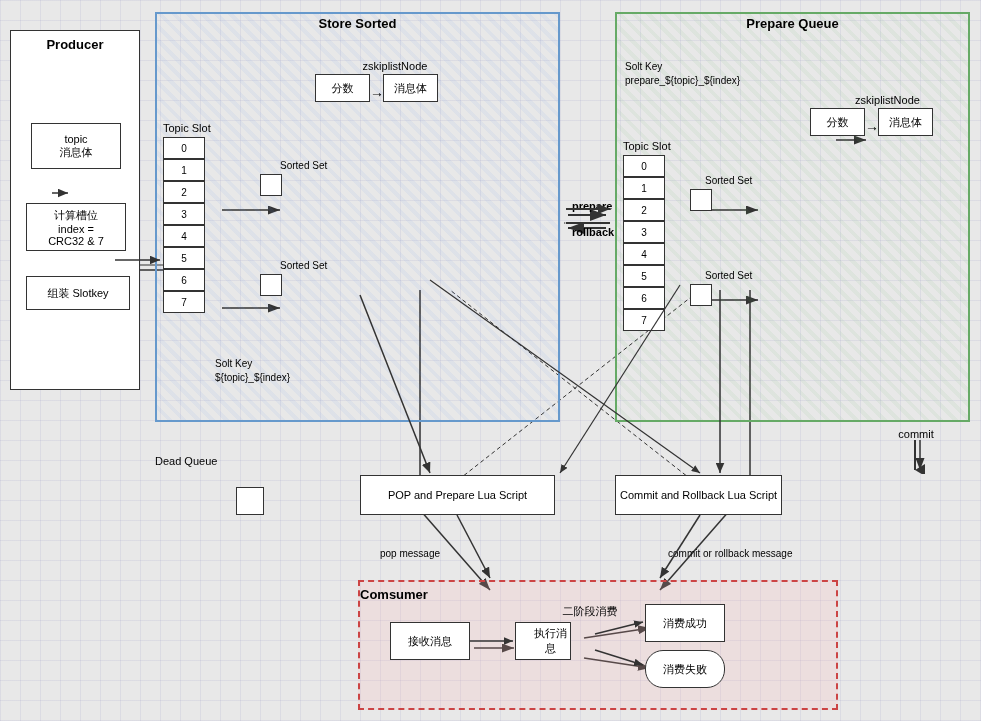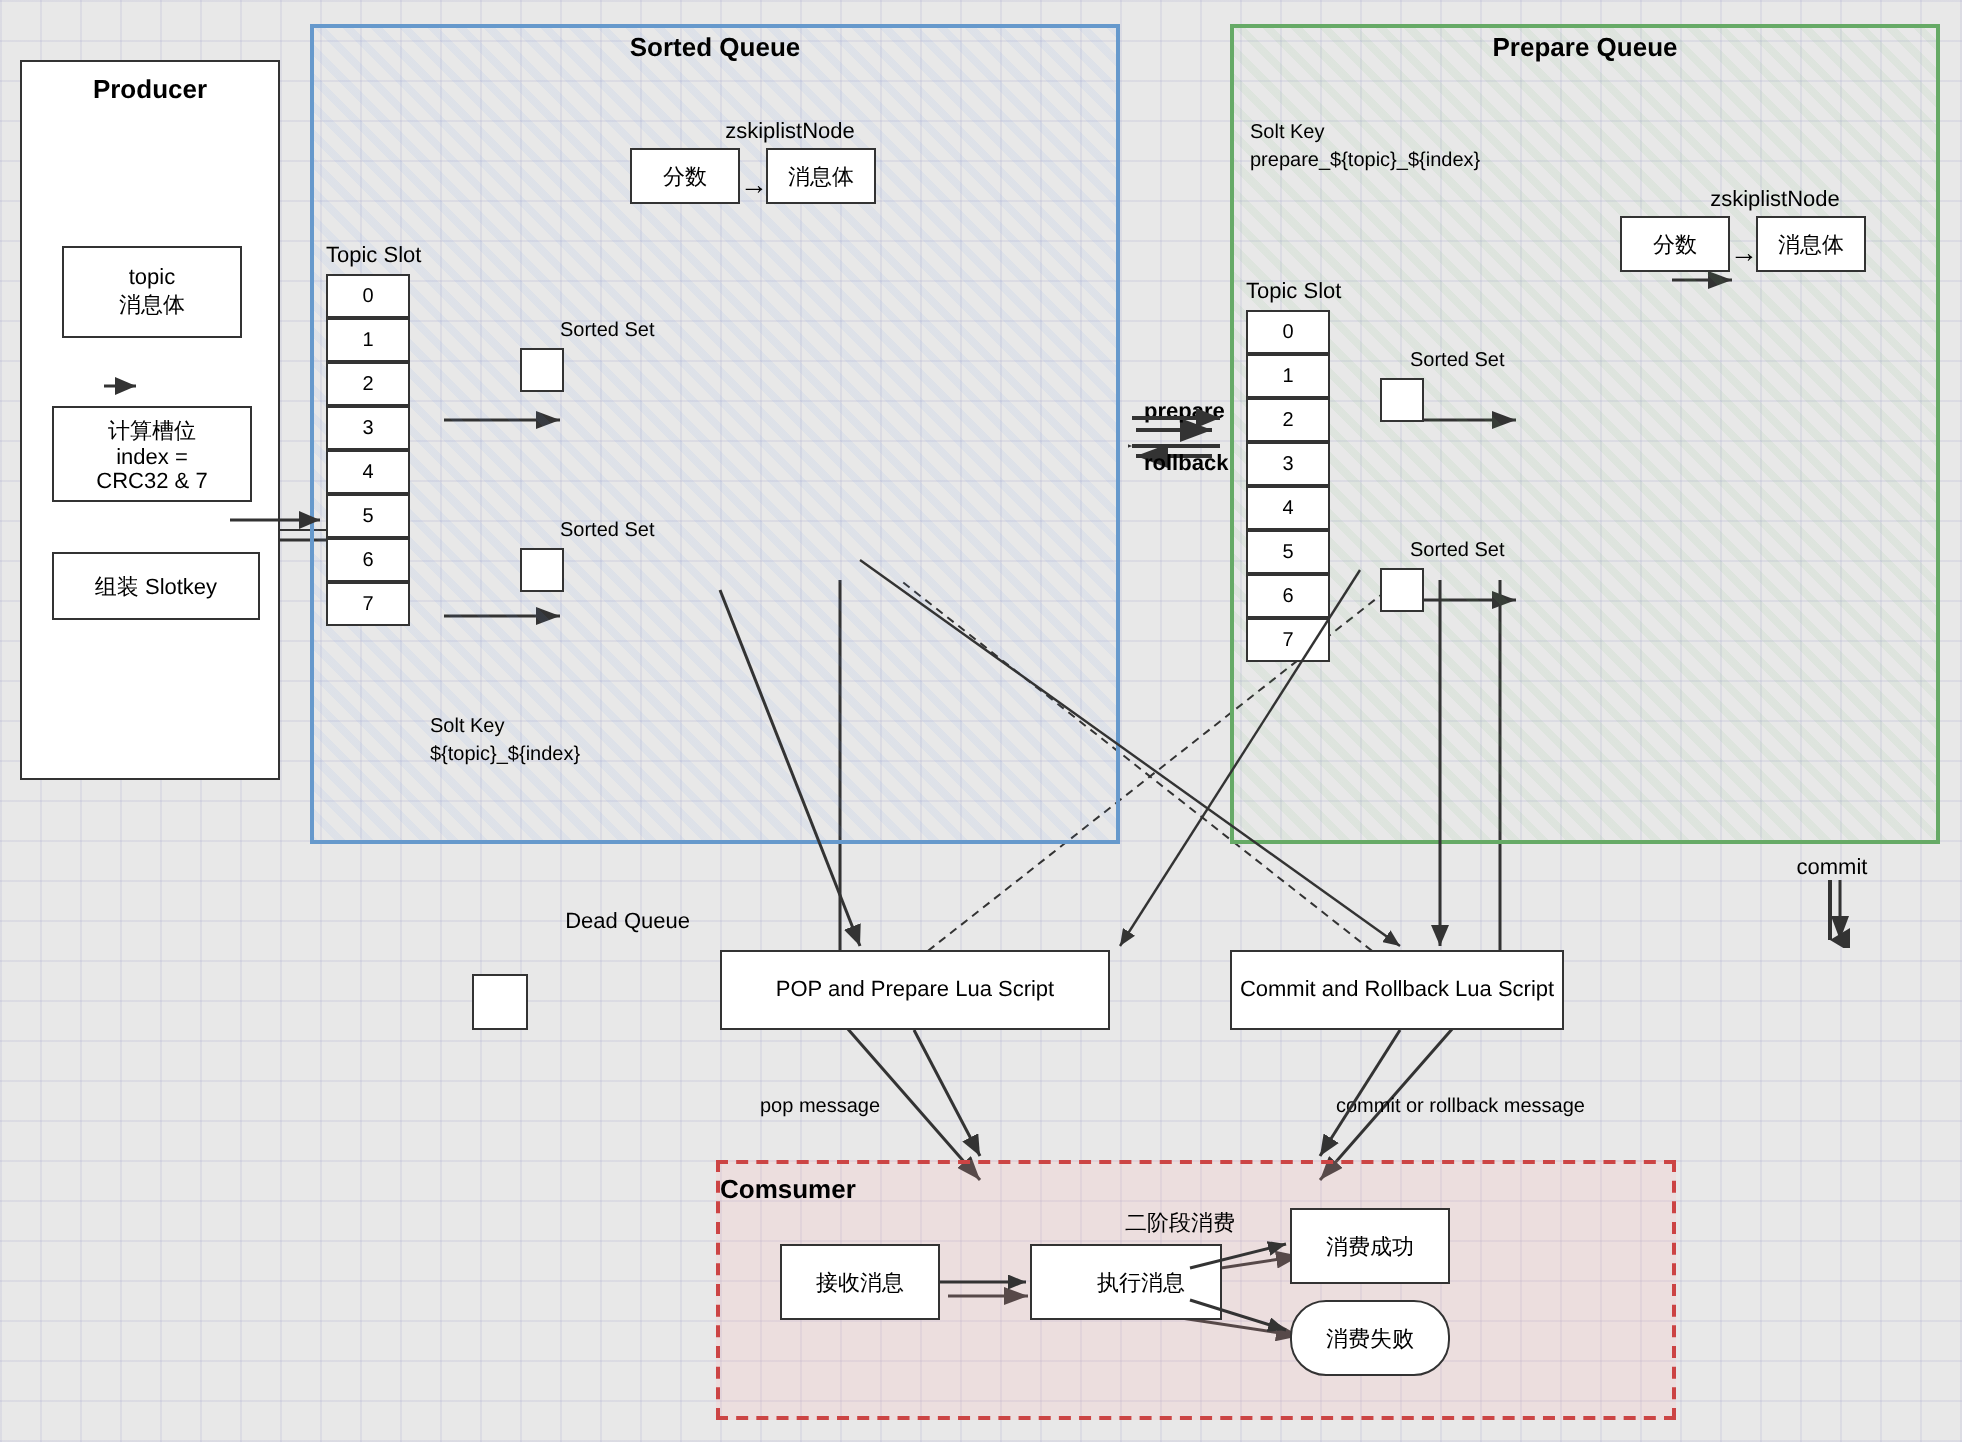--- a/index.html
+++ b/index.html
@@ -142,21 +142,21 @@
       <span style="white-space:pre-line; font-size:11px;">计算槽位<br>index =<br>CRC32 &amp; 7</span>
     </div>
 
     <div class="box" style="left:15px; top:245px; width:104px; height:34px; position:absolute;">
       <span>组装 Slotkey</span>
     </div>
   </div>
 
   <div style="position:absolute; left:155px; top:12px; width:405px; height:410px;" class="hatch-blue" style2="border:2px solid #6699cc;">
     <div style="position:absolute; inset:0; border:2px solid #6699cc; pointer-events:none;"></div>
-    <div class="region-label" style="position:absolute; top:4px; left:0; right:0; font-size:13px; font-weight:bold; text-align:center;">Sorted Queue</div>
+    <div class="region-label" style="position:absolute; top:4px; left:0; right:0; font-size:13px; font-weight:bold; text-align:center;">Store Sorted</div>
 
     <div style="position:absolute; top:48px; left:160px; font-size:11px; text-align:center; width:160px;">zskiplistNode</div>
     <div class="box" style="position:absolute; top:62px; left:160px; width:55px; height:28px;">分数</div>
     <div style="position:absolute; top:72px; left:215px; font-size:14px;">→</div>
     <div class="box" style="position:absolute; top:62px; left:228px; width:55px; height:28px;">消息体</div>
 
     <div style="position:absolute; top:110px; left:8px; font-size:11px;">Topic Slot</div>
 
     <div class="box" style="position:absolute; top:125px; left:8px; width:42px; height:22px; font-size:10px;">0</div>
     <div class="box" style="position:absolute; top:147px; left:8px; width:42px; height:22px; font-size:10px;">1</div>
@@ -251,21 +251,21 @@
         </marker>
       </defs>
 
       <line x1="2" y1="14" x2="46" y2="14" stroke="#333" stroke-width="2" marker-end="url(#ah2)"></line>
 
       <line x1="46" y1="28" x2="2" y2="28" stroke="#333" stroke-width="2" marker-end="url(#ah3)"></line>
     </svg>
   </div>
 
   <div style="position:absolute; left:155px; top:455px; width:190px; height:65px;">
-    <div style="font-size:11px; text-align:right; margin-bottom:20px;">Dead Queue</div>
+    <div style="font-size:11px; text-align:left; margin-bottom:20px;">Dead Queue</div>
     <div style="display:flex; gap:3px; justify-content:center;">
       <div class="box" style="width:28px; height:28px;"></div>
       <div class="box" style="width:28px; height:28px;"></div>
       <div class="box" style="width:28px; height:28px;"></div>
       <div class="box" style="width:28px; height:28px;"></div>
       <div class="box" style="width:28px; height:28px;"></div>
     </div>
   </div>
 
   <div class="box" style="position:absolute; left:360px; top:475px; width:195px; height:40px; font-size:11px;">
@@ -294,21 +294,21 @@
 
   <div style="position:absolute; left:358px; top:580px; width:480px; height:130px; border:2px dashed #cc4444; background:rgba(255,180,180,0.18);">
     <div style="position:absolute; top:5px; left:0; right:0; text-align:left; font-size:13px; font-weight:bold;">Comsumer</div>
 
     <div style="position:absolute; top:22px; left:130px; font-size:11px; text-align:center; width:200px;">二阶段消费</div>
 
     <div class="box" style="position:absolute; top:40px; left:30px; width:80px; height:38px; background:white;">
       <span>接收消息</span>
     </div>
 
-    <div class="box" style="position:absolute; top:40px; left:155px; width:96px; height:38px; background:white;padding-left:15px;">
+    <div class="box" style="position:absolute; top:40px; left:155px; width:56px; height:38px; background:white;padding-left:15px;">
       <span>执行消息</span>
     </div>
 
     <div class="box" style="position:absolute; top:22px; left:285px; width:80px; height:38px; background:white;">
       <span>消费成功</span>
     </div>
 
     <div class="box" style="position:absolute; top:68px; left:285px; width:80px; height:38px; background:white;border-radius:18px;">
       <span>消费失败</span>
     </div>

